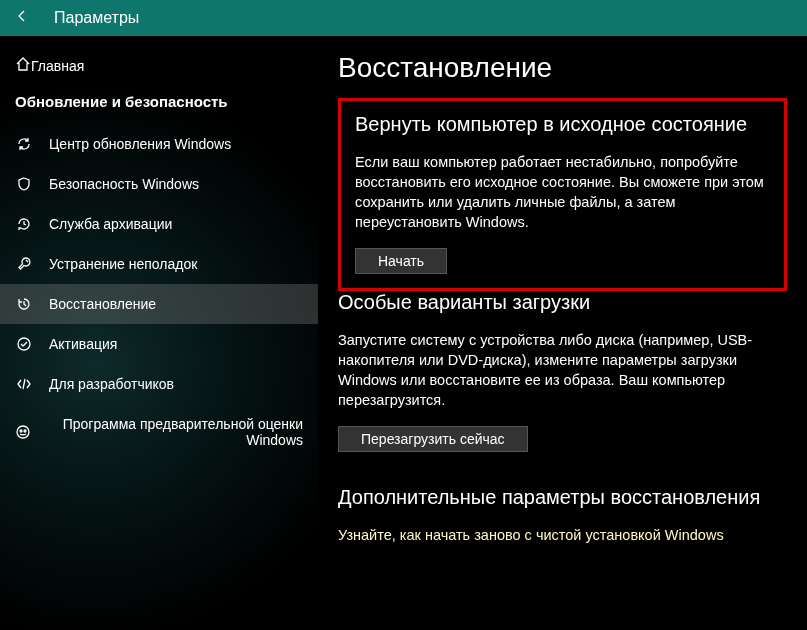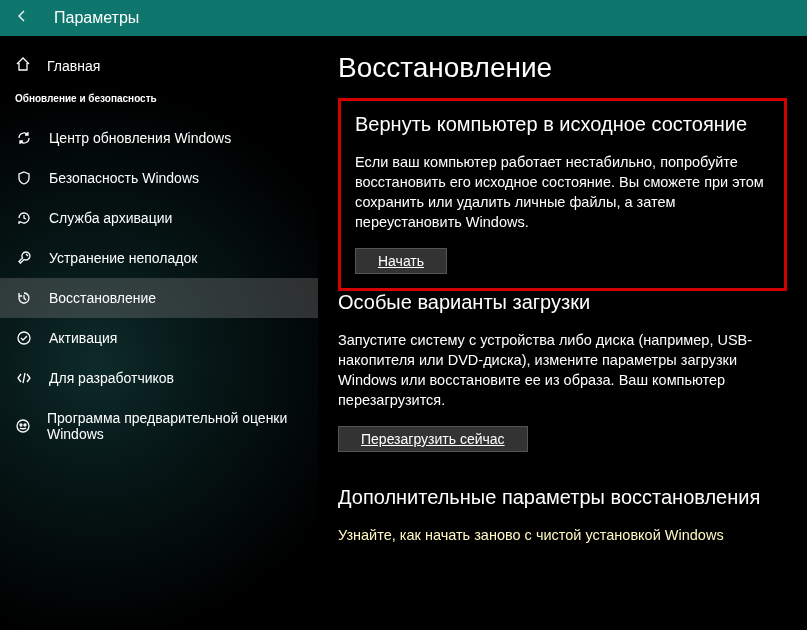--- a/index.html
+++ b/index.html
@@ -30,21 +30,20 @@
   width: 318px;
   background: radial-gradient(circle at 30% 55%, #0e2a2a 0%, #061616 30%, #000 70%);
   display: flex;
   flex-direction: column;
   overflow: hidden;
 }
 .sidebar-top { padding: 10px 15px 0 15px; }
 .home-row {
   display: flex;
   align-items: center;
-  gap: 16px;
   padding: 10px 0 12px 0;
   font-size: 14px;
   cursor: pointer;
 }
 .search-box {
   border: 1px solid #666;
   background: rgba(0,0,0,0.25);
   height: 32px;
   display: flex;
   align-items: center;
@@ -54,26 +53,27 @@
 .search-box input {
   flex: 1;
   background: transparent;
   border: none;
   color: #ccc;
   font-size: 14px;
   outline: none;
 }
 .search-box input::placeholder { color: #aaa; }
 .section-title {
-  font-size: 10px;
+  font-size: 15px;
   font-weight: 600;
   padding: 6px 15px 14px 15px;
 }
 .nav {
   flex: 1;
+  text-align: right;
 }
 .nav-item {
   display: flex;
   align-items: center;
   gap: 16px;
   padding: 12px 15px;
   font-size: 14px;
   cursor: pointer;
 }
 .nav-item.selected {
@@ -107,21 +107,20 @@
   margin-bottom: 16px;
 }
 .section-text.muted { color: #fef9c3; }
 .btn {
   background: #333;
   border: 1px solid #555;
   color: #fff;
   padding: 4px 22px;
   font-size: 14px;
   cursor: pointer;
-  text-decoration: underline;
 }
 .section { margin-bottom: 34px; }
 svg { stroke: #fff; fill: none; stroke-width: 1.3; }
 </style>
 </head>
 <body>
 
 <div class="titlebar">
   <span>
     <svg width="16" height="16" viewBox="0 0 16 16">

